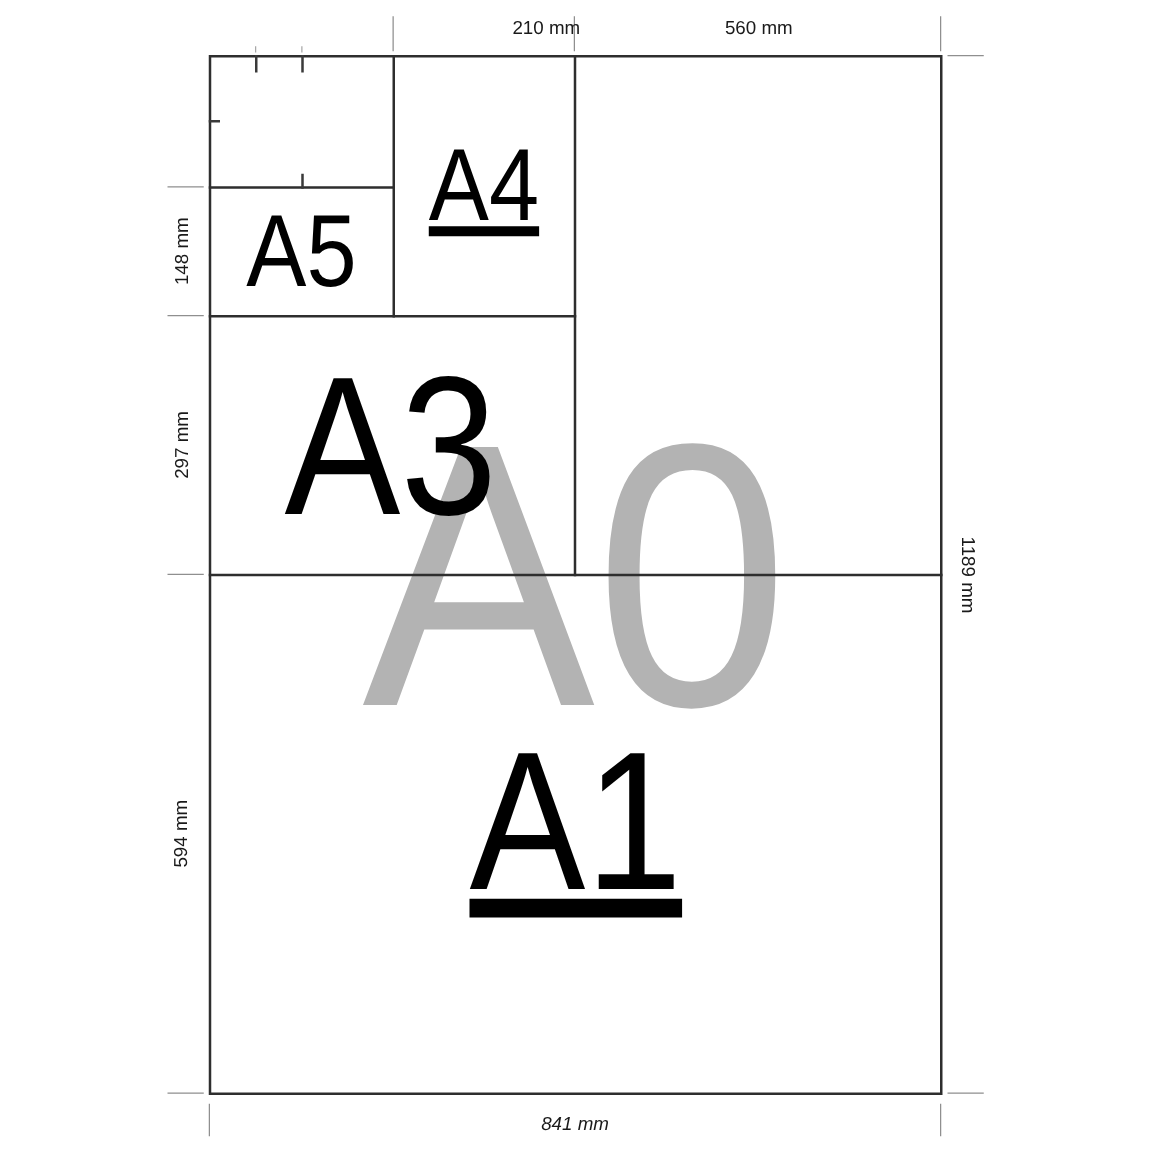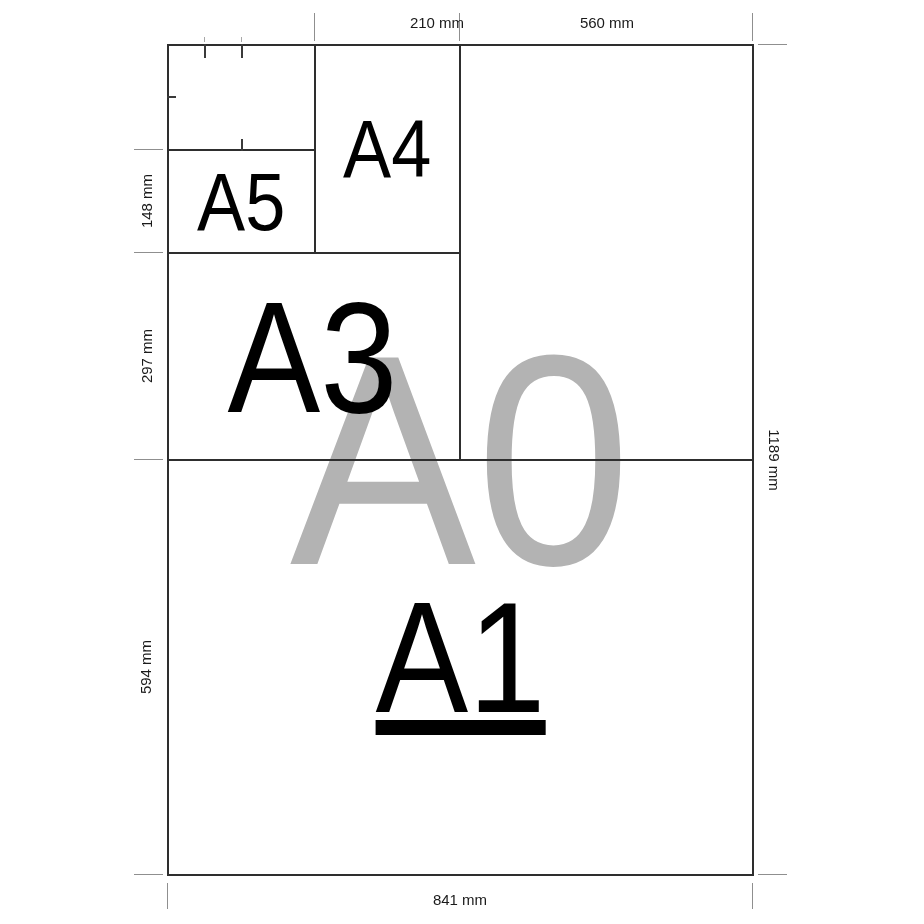--- a/index.html
+++ b/index.html
@@ -56,21 +56,21 @@
   
   .cell {
     position: absolute;
     display: flex; align-items: center; justify-content: center;
     color: #000000;
     z-index: 3;
     line-height: 1;
   }
   .cell > span { display: inline-block; transform: scaleX(0.88); white-space: nowrap; }
   .cell-a5 { left: 167px; top: 151px; width: 148px; height: 101px; font-size: 82px;  }
-  .cell-a4 { left: 315px; top: 46px;  width: 144px; height: 206px; font-size: 82px;  }
+  .cell-a4 { left: 315px; top: 46px;  width: 144px; height: 206px; font-size: 82px; text-decoration: underline;  }
   .cell-a3 { left: 167px; top: 254px; width: 292px; height: 205px; font-size: 158px; }
   .cell-a2 { left: 461px; top: 46px;  width: 292px; height: 413px; font-size: 158px; }
   .cell-a1 { left: 167px; top: 461px; width: 587px; height: 392px; font-size: 158px; text-decoration: underline; }
 
   .watermark {
     position: absolute;
     left: 167px; top: 45px; width: 587px; height: 830px;
     display: flex; align-items: center; justify-content: center;
     font-size: 300px; line-height: 1;
     color: #b3b3b3;
@@ -82,21 +82,21 @@
   .dim {
     position: absolute;
     font-size: 15px;
     color: #1a1a1a;
     white-space: nowrap;
     z-index: 4;
     line-height: 1;
   }
   .dim-top-210  { left: 359px; top: 15px; width: 60px; text-align: center; margin-left: 48px; }
   .dim-top-420  { left: 576px; top: 15px; width: 62px; text-align: center; }
-  .dim-bot-841  { left: 425px; top: 892px; width: 70px; text-align: center; }
+  .dim-bot-841  { left: 425px; top: 892px; width: 70px; text-align: center; font-style: italic; }
   .dim-rot { transform: translate(-50%, -50%) rotate(-90deg); }
   .dim-left-148  { left: 146px; top: 201px; }
   .dim-left-297  { left: 146px; top: 356px; }
   .dim-left-594  { left: 145px; top: 667px; }
   .dim-right-1189 { left: 774px; top: 460px; transform: translate(-50%, -50%) rotate(90deg); }
 </style>
 </head>
 <body>
 
 <div class="canvas">

